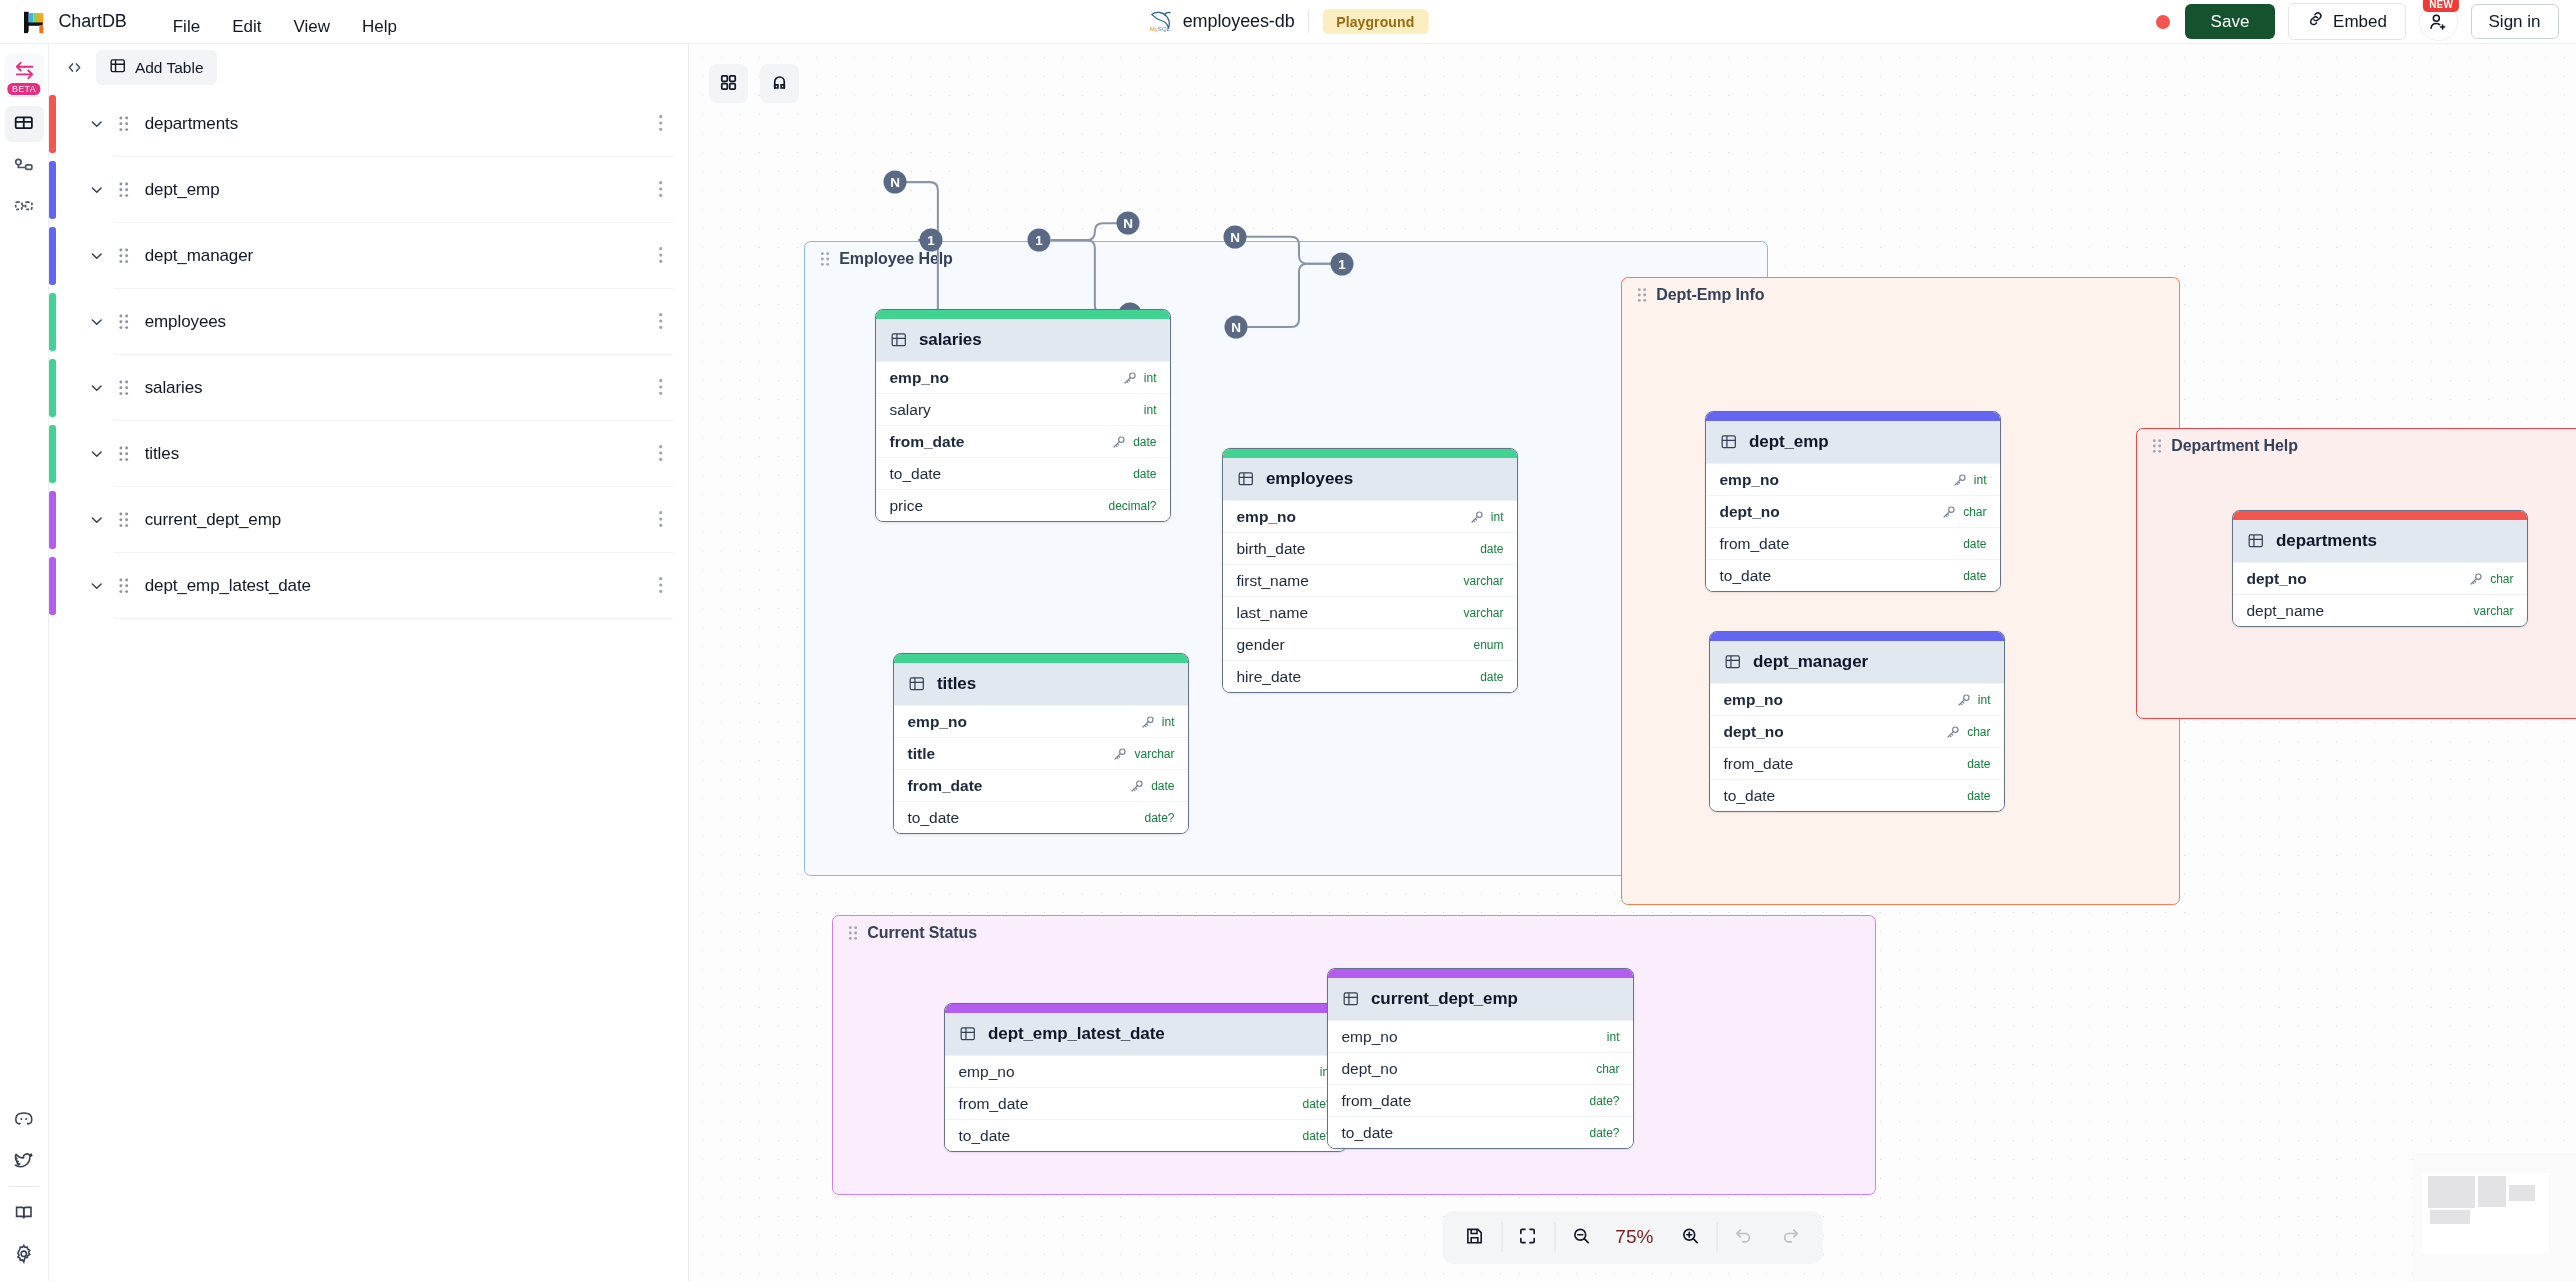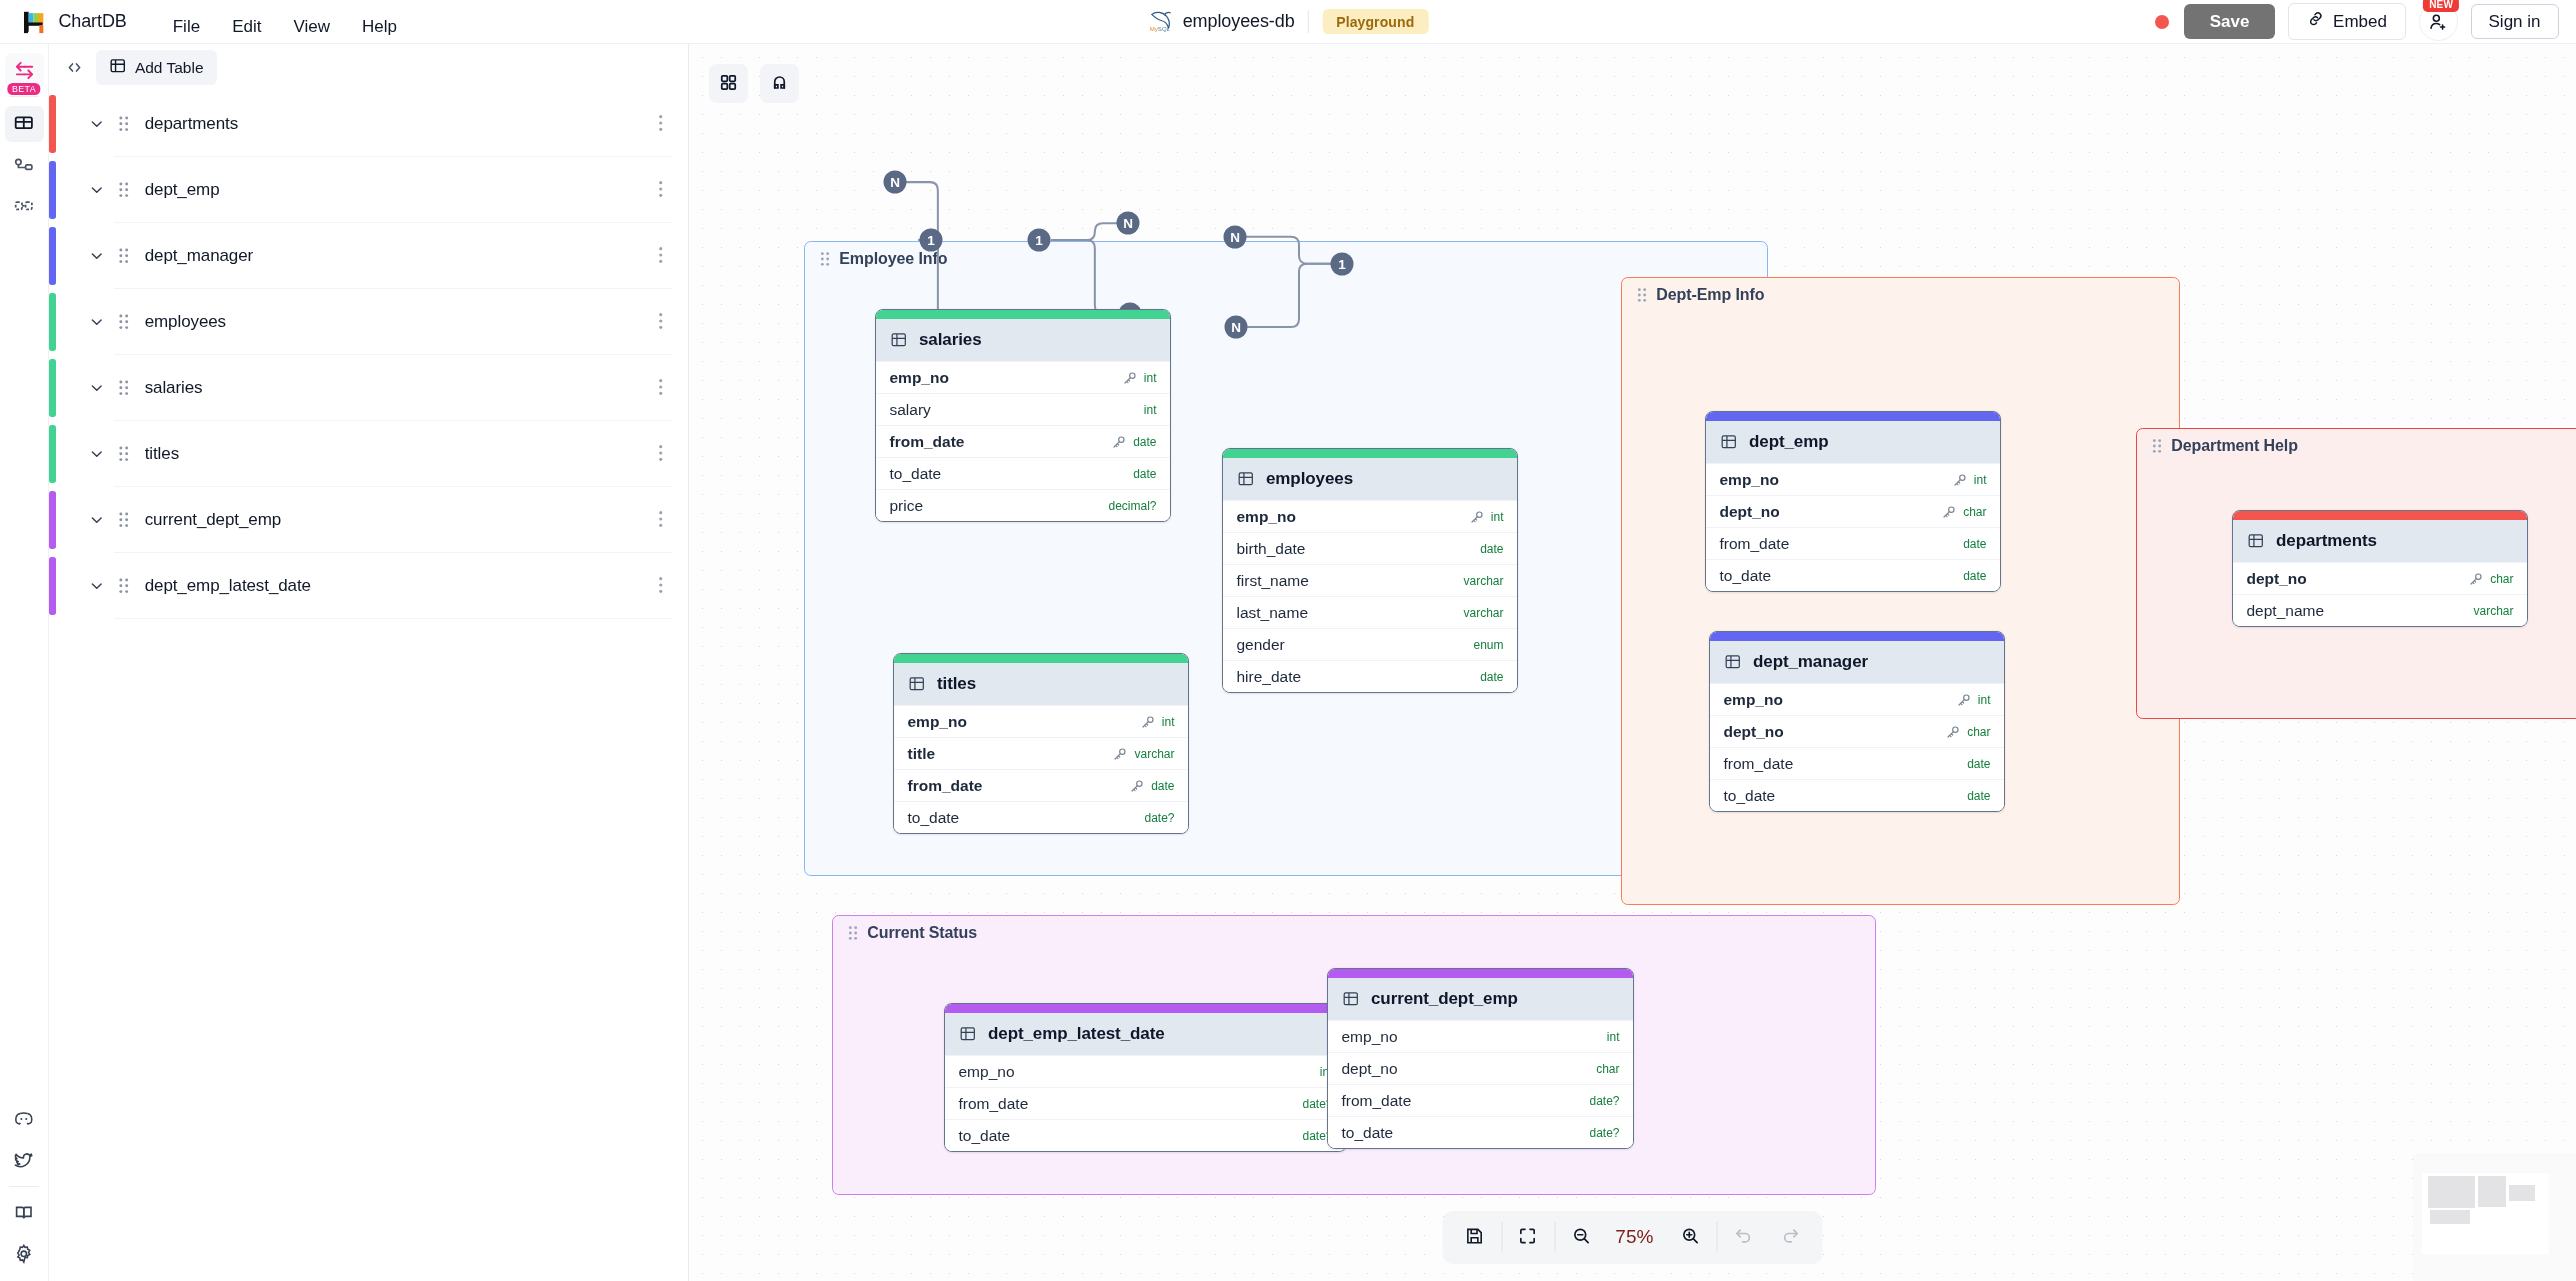--- a/index.html
+++ b/index.html
@@ -32,21 +32,21 @@
   .sep-v { width:0.7px; height:23px; background:#e3e6ea; }
   .playground-badge {
     background:#fdeec1; color:#9a6a10; font-size:14px; font-weight:700;
     padding:4.7px 14px; border-radius:5.4px; letter-spacing:0.1px;
   }
   .topbar-right {
     position:absolute; right:17.5px; display:flex; align-items:center; gap:12.8px;
   }
   .dot-unsaved { width:14px; height:14px; border-radius:50%; background:#f3564f; margin-right:2.7px; }
   .btn-save {
-    background:#737373; color:#fff; font-size:17px; font-weight:700;
+    background:#14532d; color:#fff; font-size:17px; font-weight:400;
     padding:7.4px 25.6px; border-radius:6px; border:none; cursor:pointer;
   }
   .btn-embed {
     background:#fff; color:#111827; font-size:17px; border:0.7px solid #e2e5ea;
     padding:6.7px 18px; border-radius:6px; cursor:pointer;
     display:flex; align-items:center; gap:8.8px;
   }
   .avatar-wrap { position:relative; width:39px; height:39px; cursor:pointer; }
   .avatar-circle {
     width:39px; height:39px; border-radius:50%; background:#fff; border:0.7px solid #eceff3;
@@ -572,21 +572,21 @@
           <span class="group-grip">
             <svg width="12" height="16" viewBox="0 0 12 18" fill="#9aa6b6">
               <circle cx="3" cy="3" r="1.6"></circle>
               <circle cx="9" cy="3" r="1.6"></circle>
               <circle cx="3" cy="9" r="1.6"></circle>
               <circle cx="9" cy="9" r="1.6"></circle>
               <circle cx="3" cy="15" r="1.6"></circle>
               <circle cx="9" cy="15" r="1.6"></circle>
             </svg>
           </span>
-          <span>Employee Info</span>
+          <span>Employee Help</span>
         </span>
       </div>
       <div class="group" style="left: 932px; top: 233px; width: 559px; height: 628px; border-color: rgb(249, 124, 86); background: rgb(254, 242, 236);">
         <span class="group-title">
           <span class="group-grip">
             <svg width="12" height="16" viewBox="0 0 12 18" fill="#9aa6b6">
               <circle cx="3" cy="3" r="1.6"></circle>
               <circle cx="9" cy="3" r="1.6"></circle>
               <circle cx="3" cy="9" r="1.6"></circle>
               <circle cx="9" cy="9" r="1.6"></circle>

